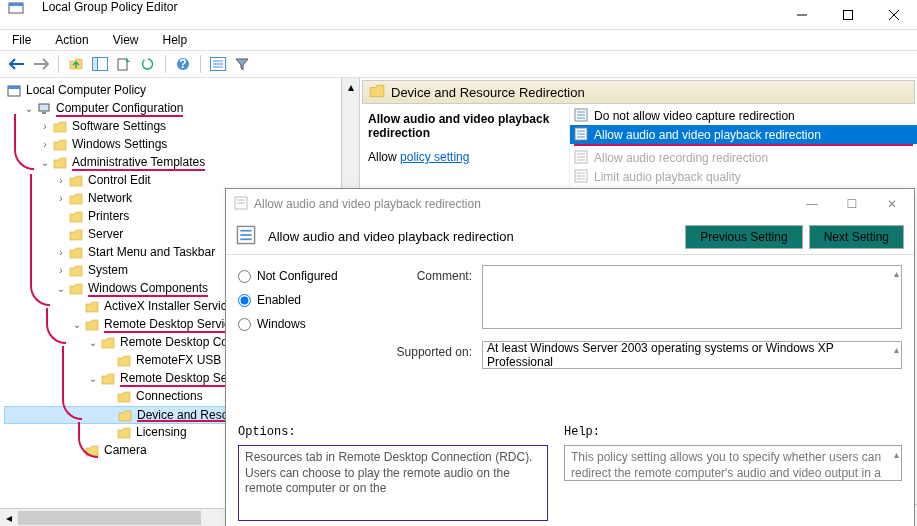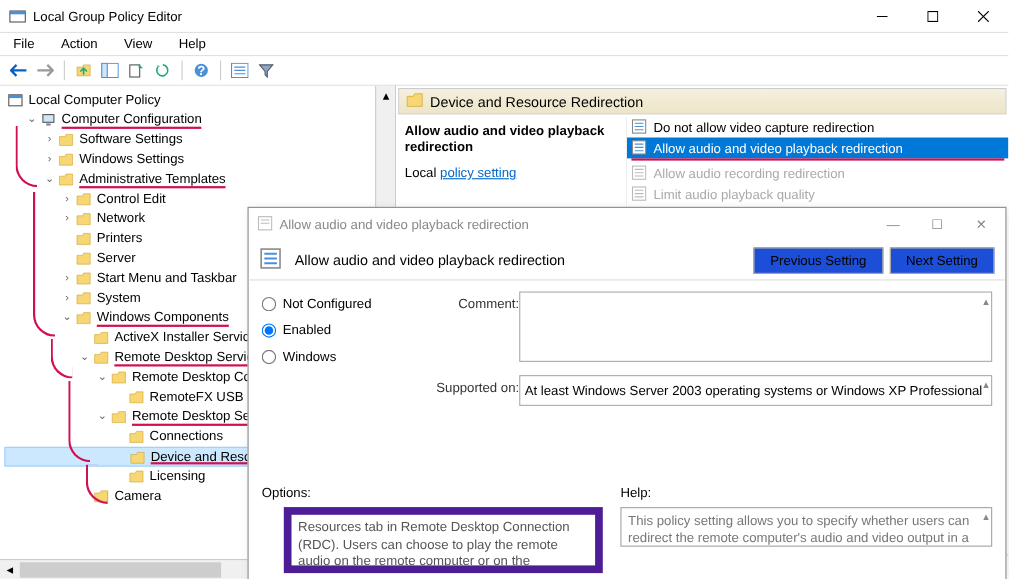--- a/index.html
+++ b/index.html
@@ -1,19 +1,19 @@
 <!DOCTYPE html>
 <html><head>
   <meta charset="utf-8">
   <style>
     * { margin: 0; padding: 0; box-sizing: border-box; font-family: "Segoe UI", Tahoma, sans-serif; font-size: 12px; }
     body { background: #fff; width: 917px; height: 526px; overflow: hidden; position: relative; }
     
     
-    .titlebar { height: 30px; display: flex; align-items: center; padding: 0 0 0 8px; border-bottom: 1px solid #e0e0e0; }
+    .titlebar { height: 30px; display: flex; padding: 0 0 0 8px; border-bottom: 1px solid #e0e0e0; gap: 12px; }
     .titlebar-icon { width: 16px; height: 16px; margin-right: 6px; display: inline-flex; }
     .titlebar-text { flex: 1; }
     .titlebar-controls { display: flex; }
     .titlebar-btn { width: 46px; height: 30px; display: flex; align-items: center; justify-content: center; cursor: pointer; }
     
     
     .menubar { height: 20px; display: flex; align-items: center; padding: 0 8px; gap: 16px; }
     .menu-item { cursor: pointer; padding: 2px 4px; }
     
     
@@ -69,38 +69,38 @@
     
     .dialog { position: absolute; left: 225px; top: 188px; width: 690px; height: 340px; background: #fff; border: 1px solid #888; box-shadow: 2px 2px 10px rgba(0,0,0,0.1); display: flex; flex-direction: column; z-index: 10; }
     .dialog-titlebar { height: 30px; display: flex; align-items: center; padding: 0 8px; }
     .dialog-titlebar-text { flex: 1; color: #888; }
     .dialog-titlebar-controls { display: flex; gap: 12px; color: #888; }
     .dialog-titlebar-btn { cursor: pointer; width: 28px; text-align: center; }
     
     .dialog-header-row { height: 36px; display: flex; align-items: center; padding: 0 10px; border-bottom: 1px solid #ddd; }
     .dialog-header-icon { width: 24px; height: 24px; margin-right: 8px; }
     .dialog-header-text { flex: 1; font-size: 13px; }
-    .dialog-nav-btn { padding: 4px 14px; border: 1px solid #aaa; background: #1d4ed8; cursor: pointer; margin-left: 6px; }
+    .dialog-nav-btn { padding: 4px 14px; border: 1px solid #aaa; background: #0f766e; cursor: pointer; margin-left: 6px; }
     
     .dialog-body { flex: 1; display: flex; padding: 10px 12px; gap: 16px; overflow: hidden; }
     .dialog-left { width: 130px; display: flex; flex-direction: column; gap: 10px; padding-top: 4px; }
     .radio-row { display: flex; align-items: center; gap: 6px; cursor: pointer; }
     .radio-row input { margin: 0; }
     
     .dialog-mid { flex: 1; display: flex; flex-direction: column; gap: 12px; }
-    .field-row { display: flex; align-items: flex-start; }
+    .field-row { display: flex; gap: 10px; align-items: flex-start; }
     .field-label { width: 88px; text-align: right; color: #333; padding-top: 4px; }
     .field-box { flex: 1; border: 1px solid #aaa; background: #fff; height: 64px; position: relative; padding: 4px; }
     .field-box.short { height: 28px; display: flex; align-items: center; }
     .scroll-hint { position: absolute; right: 2px; top: 2px; color: #888; font-size: 10px; }
     
     .dialog-lower { display: flex; gap: 16px; padding: 0 12px 6px 12px; }
     .options-col { width: 310px; }
-    .options-col-title { margin-bottom: 6px; }
-    .options-box { border: 7px solid #4c1d95; height: 60px; padding: 4px 6px; color: #555; font-size: 11px; line-height: 1.3; overflow: hidden; margin-left: 20px; }
+    .options-col-title { margin-bottom: 6px; font-family: Liberation Mono, monospace; }
+    .options-box { border: 1px solid #4c1d95; height: 76px; padding: 4px 6px; color: #555; font-size: 11px; line-height: 1.3; overflow: hidden; }
     .help-col { flex: 1; }
     .help-box { border: 1px solid #a3a3a3; height: 36px; padding: 4px 6px; color: #777; font-size: 11px; line-height: 1.3; overflow: hidden; position: relative; }
     
     .hscroll { position: absolute; left: 0; bottom: 0; right: 18px; height: 18px; background: #f0f0f0; border-top: 1px solid #ccc; display: flex; align-items: center; }
     .hscroll-arrow { width: 18px; height: 18px; display: flex; align-items: center; justify-content: center; cursor: pointer; }
     .hscroll-track { flex: 1; height: 18px; position: relative; }
     .hscroll-thumb { position: absolute; left: 0; top: 2px; width: 60%; height: 14px; background: #cdcdcd; }
     .vscroll { position: absolute; right: 0; top: 0; bottom: 0; width: 18px; background: #f0f0f0; border-left: 1px solid #ccc; display: flex; flex-direction: column; }
     .vscroll-arrow { width: 18px; height: 18px; display: flex; align-items: center; justify-content: center; cursor: pointer; }
     
@@ -421,21 +421,21 @@
     <div class="right-header">
       <span class="right-header-icon"><svg width="16" height="14" viewBox="0 0 14 12">
             <path class="folder-svg" d="M1 3 h5 l1 -2 h6 v10 h-12z"></path>
           </svg></span>
       <span class="right-header-text">Device and Resource Redirection</span>
     </div>
     <div class="right-split">
       <div class="ext-left">
         <div class="ext-title">Allow audio and video playback redirection</div>
         <div>
-          <span>Local</span>
+          <span>Allow</span>
           <span class="ext-link">policy setting</span>
         </div>
       </div>
       <div class="listing">
         <div class="listing-row">
           <span class="listing-icon"><svg width="14" height="14" viewBox="0 0 14 14">
                 <rect x="1" y="1" width="12" height="12" fill="#fff" stroke="#888"></rect>
                 <line x1="3" y1="4" x2="11" y2="4" stroke="#4a90d9"></line>
                 <line x1="3" y1="7" x2="11" y2="7" stroke="#4a90d9"></line>
                 <line x1="3" y1="10" x2="11" y2="10" stroke="#4a90d9"></line>

